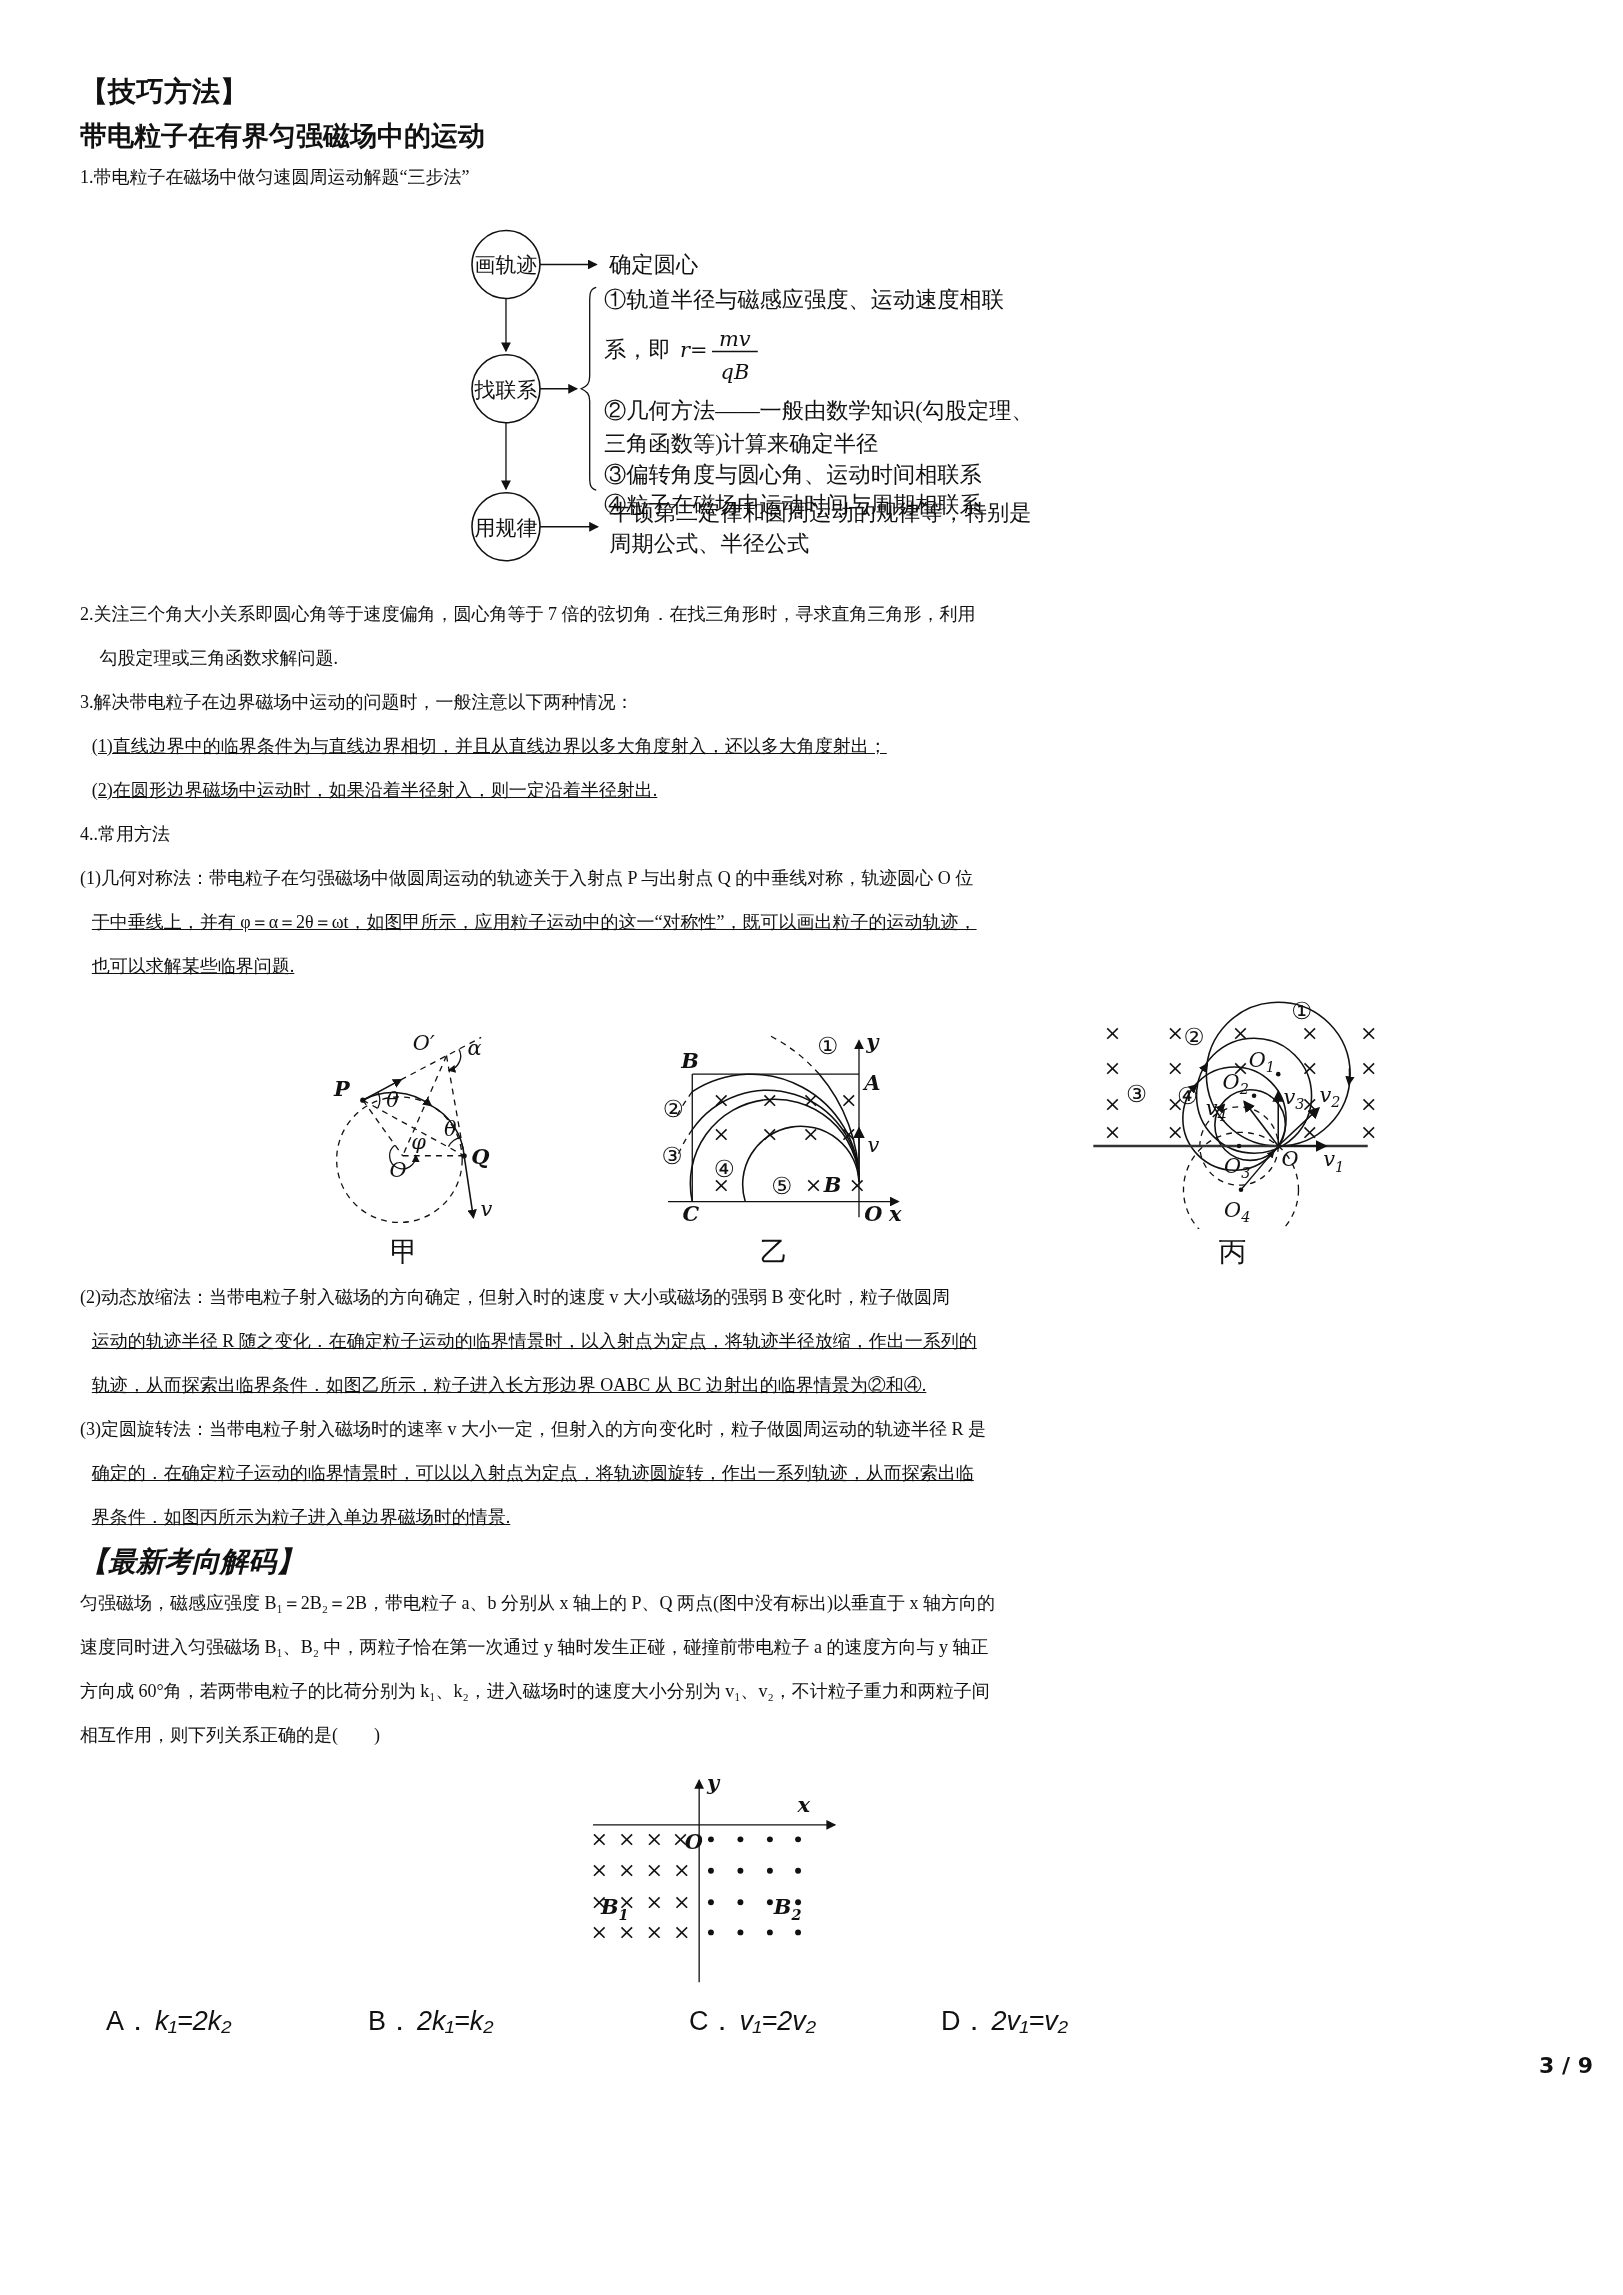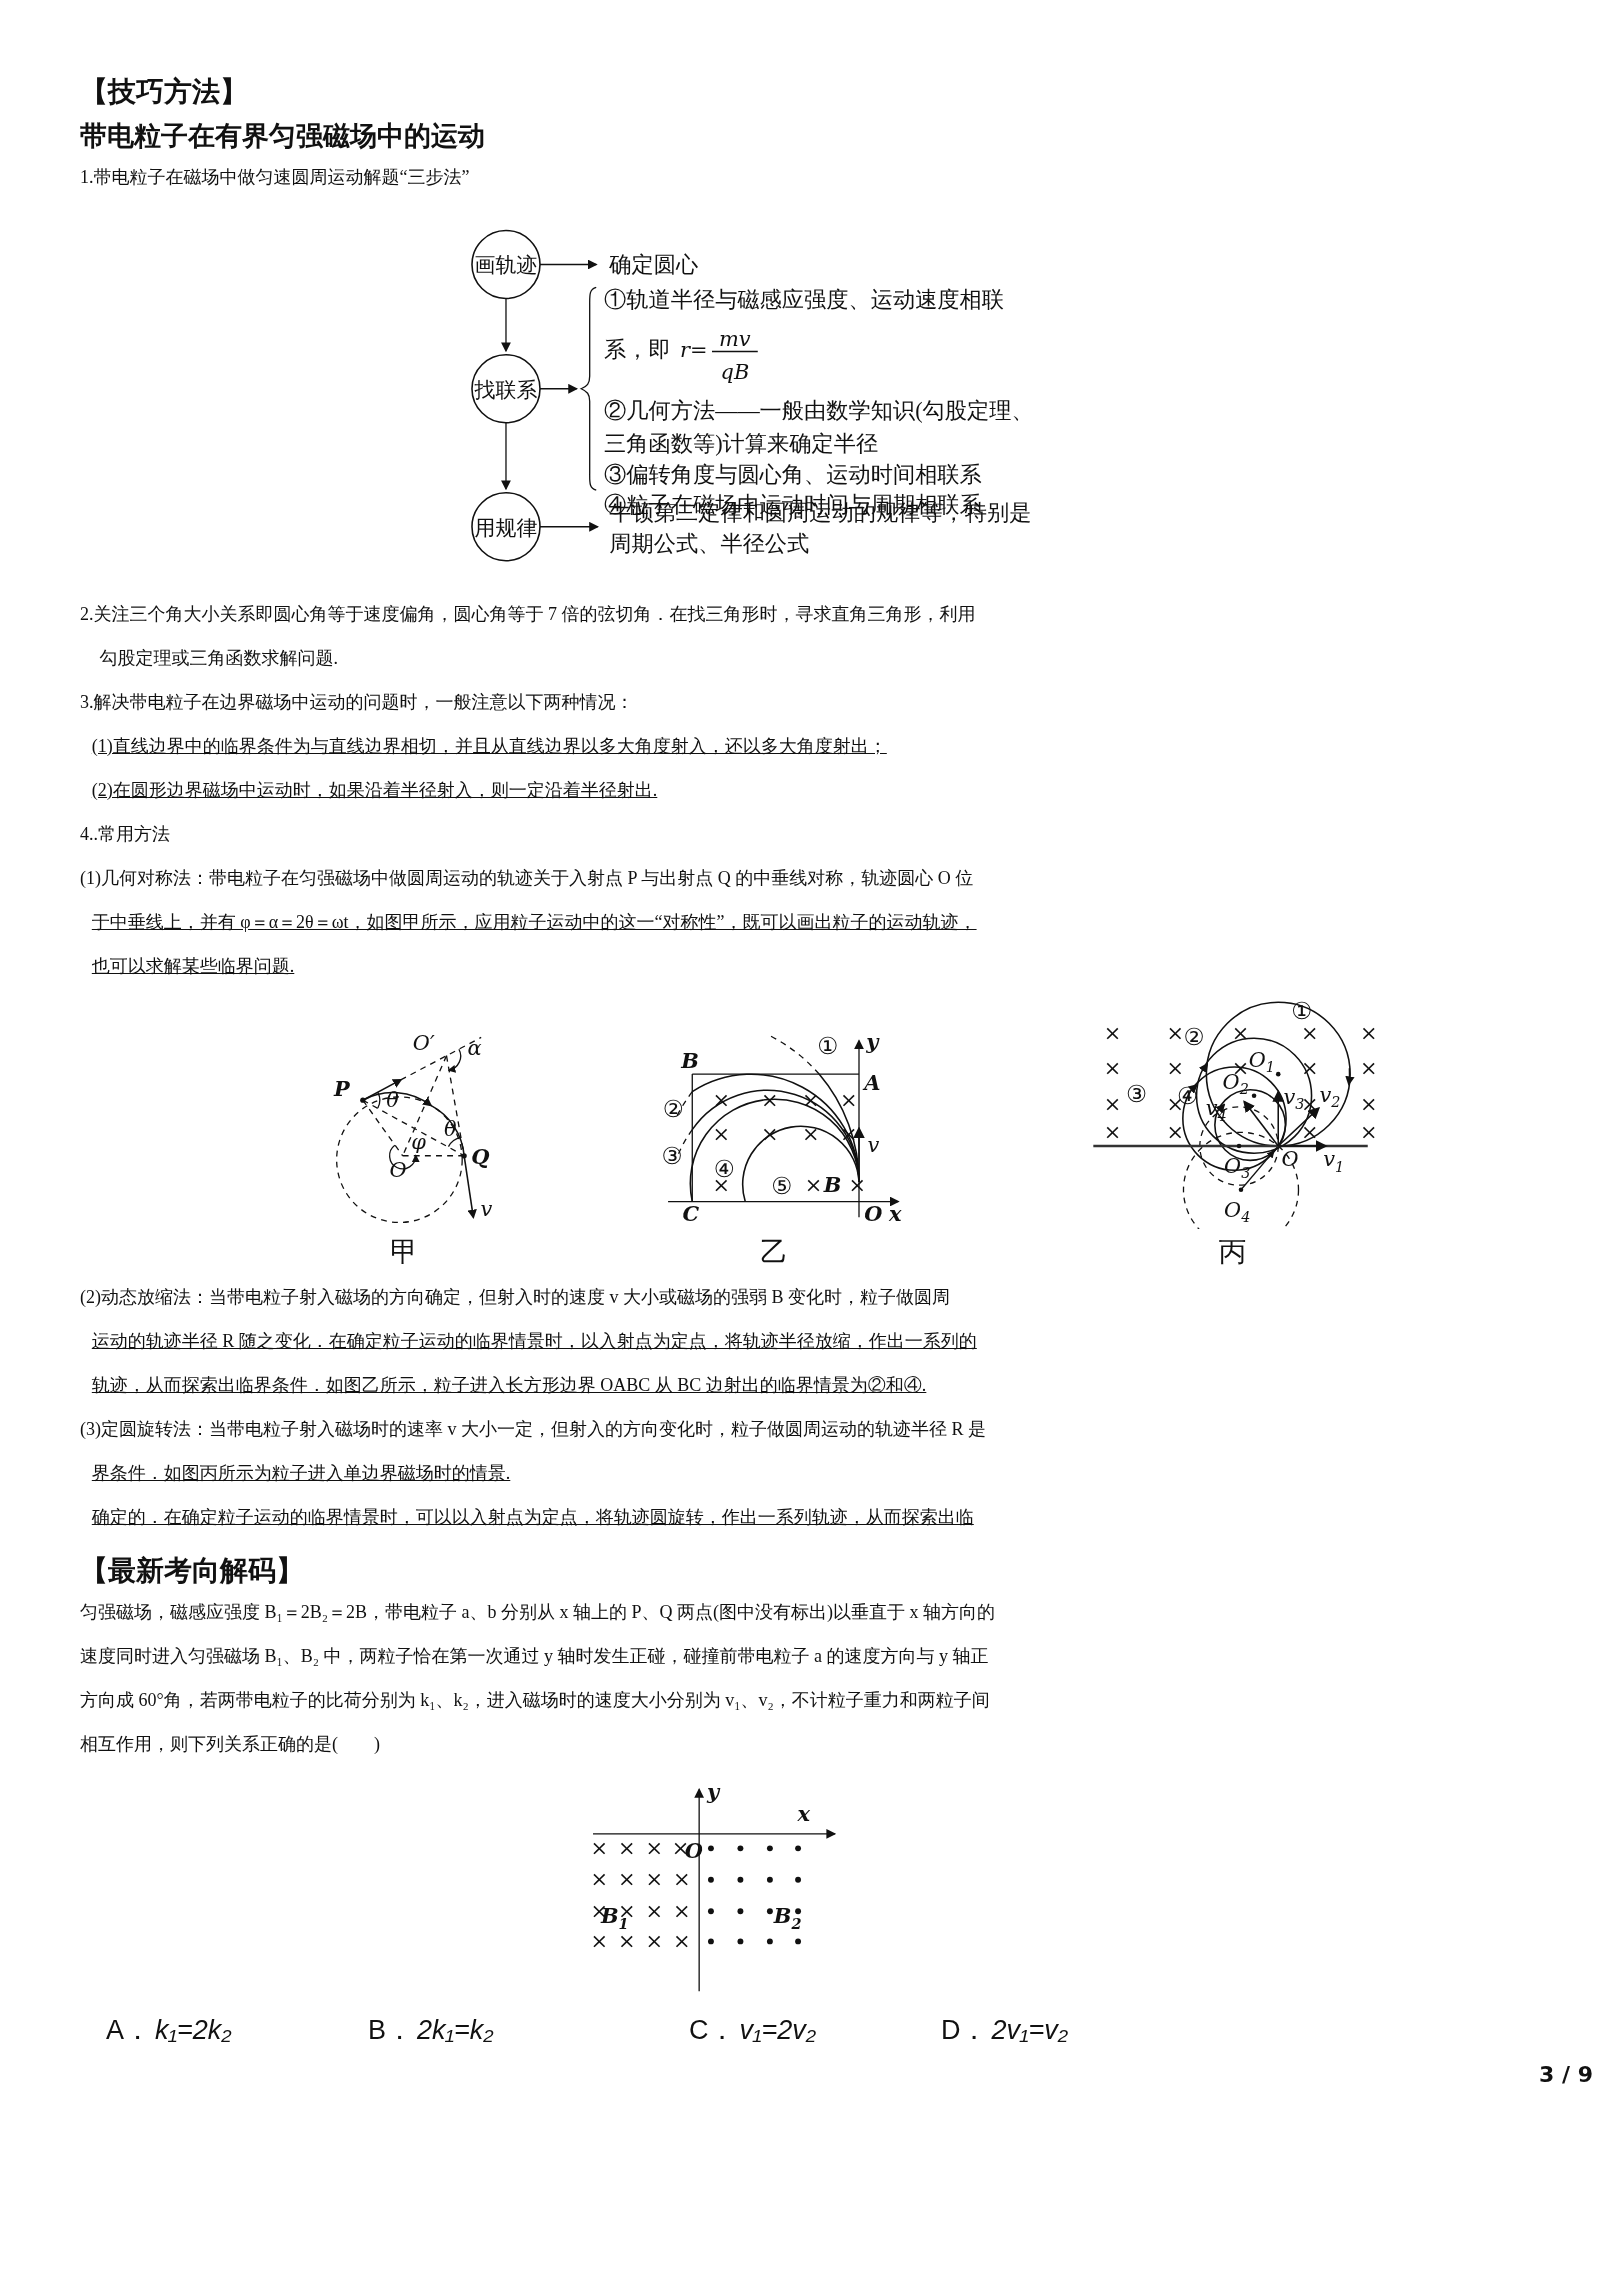--- a/index.html
+++ b/index.html
@@ -271,25 +271,25 @@
     </div>
   </div>
 
   <div>
     <div class="line">(2)动态放缩法：当带电粒子射入磁场的方向确定，但射入时的速度 v 大小或磁场的强弱 B 变化时，粒子做圆周</div>
     <div class="line ind16">运动的轨迹半径 R 随之变化．在确定粒子运动的临界情景时，以入射点为定点，将轨迹半径放缩，作出一系列的</div>
     <div class="line ind16">轨迹，从而探索出临界条件．如图乙所示，粒子进入长方形边界 OABC 从 BC 边射出的临界情景为②和④.</div>
   </div>
   <div>
     <div class="line">(3)定圆旋转法：当带电粒子射入磁场时的速率 v 大小一定，但射入的方向变化时，粒子做圆周运动的轨迹半径 R 是</div>
+    <div class="line ind16">确定的．在确定粒子运动的临界情景时，可以以入射点为定点，将轨迹圆旋转，作出一系列轨迹，从而探索出临</div>
     <div class="line ind16">界条件．如图丙所示为粒子进入单边界磁场时的情景.</div>
-    <div class="line ind16">确定的．在确定粒子运动的临界情景时，可以以入射点为定点，将轨迹圆旋转，作出一系列轨迹，从而探索出临</div>
-  </div>
-
-  <div class="h-main" style="margin-top:13px;">【最新考向解码】</div>
+  </div>
+
+  <div class="h-main" style="margin-top:4px;font-style:italic;">【最新考向解码】</div>
 
   <div>
     <div class="line">匀强磁场，磁感应强度 B₁＝2B₂＝2B，带电粒子 a、b 分别从 x 轴上的 P、Q 两点(图中没有标出)以垂直于 x 轴方向的</div>
     <div class="line">速度同时进入匀强磁场 B₁、B₂ 中，两粒子恰在第一次通过 y 轴时发生正碰，碰撞前带电粒子 a 的速度方向与 y 轴正</div>
     <div class="line">方向成 60°角，若两带电粒子的比荷分别为 k₁、k₂，进入磁场时的速度大小分别为 v₁、v₂，不计粒子重力和两粒子间</div>
     <div class="line">相互作用，则下列关系正确的是(　　)</div>
   </div>
 
   <div class="ex-fig-wrap">
     <svg width="367" height="226" viewBox="0 0 560 345">

